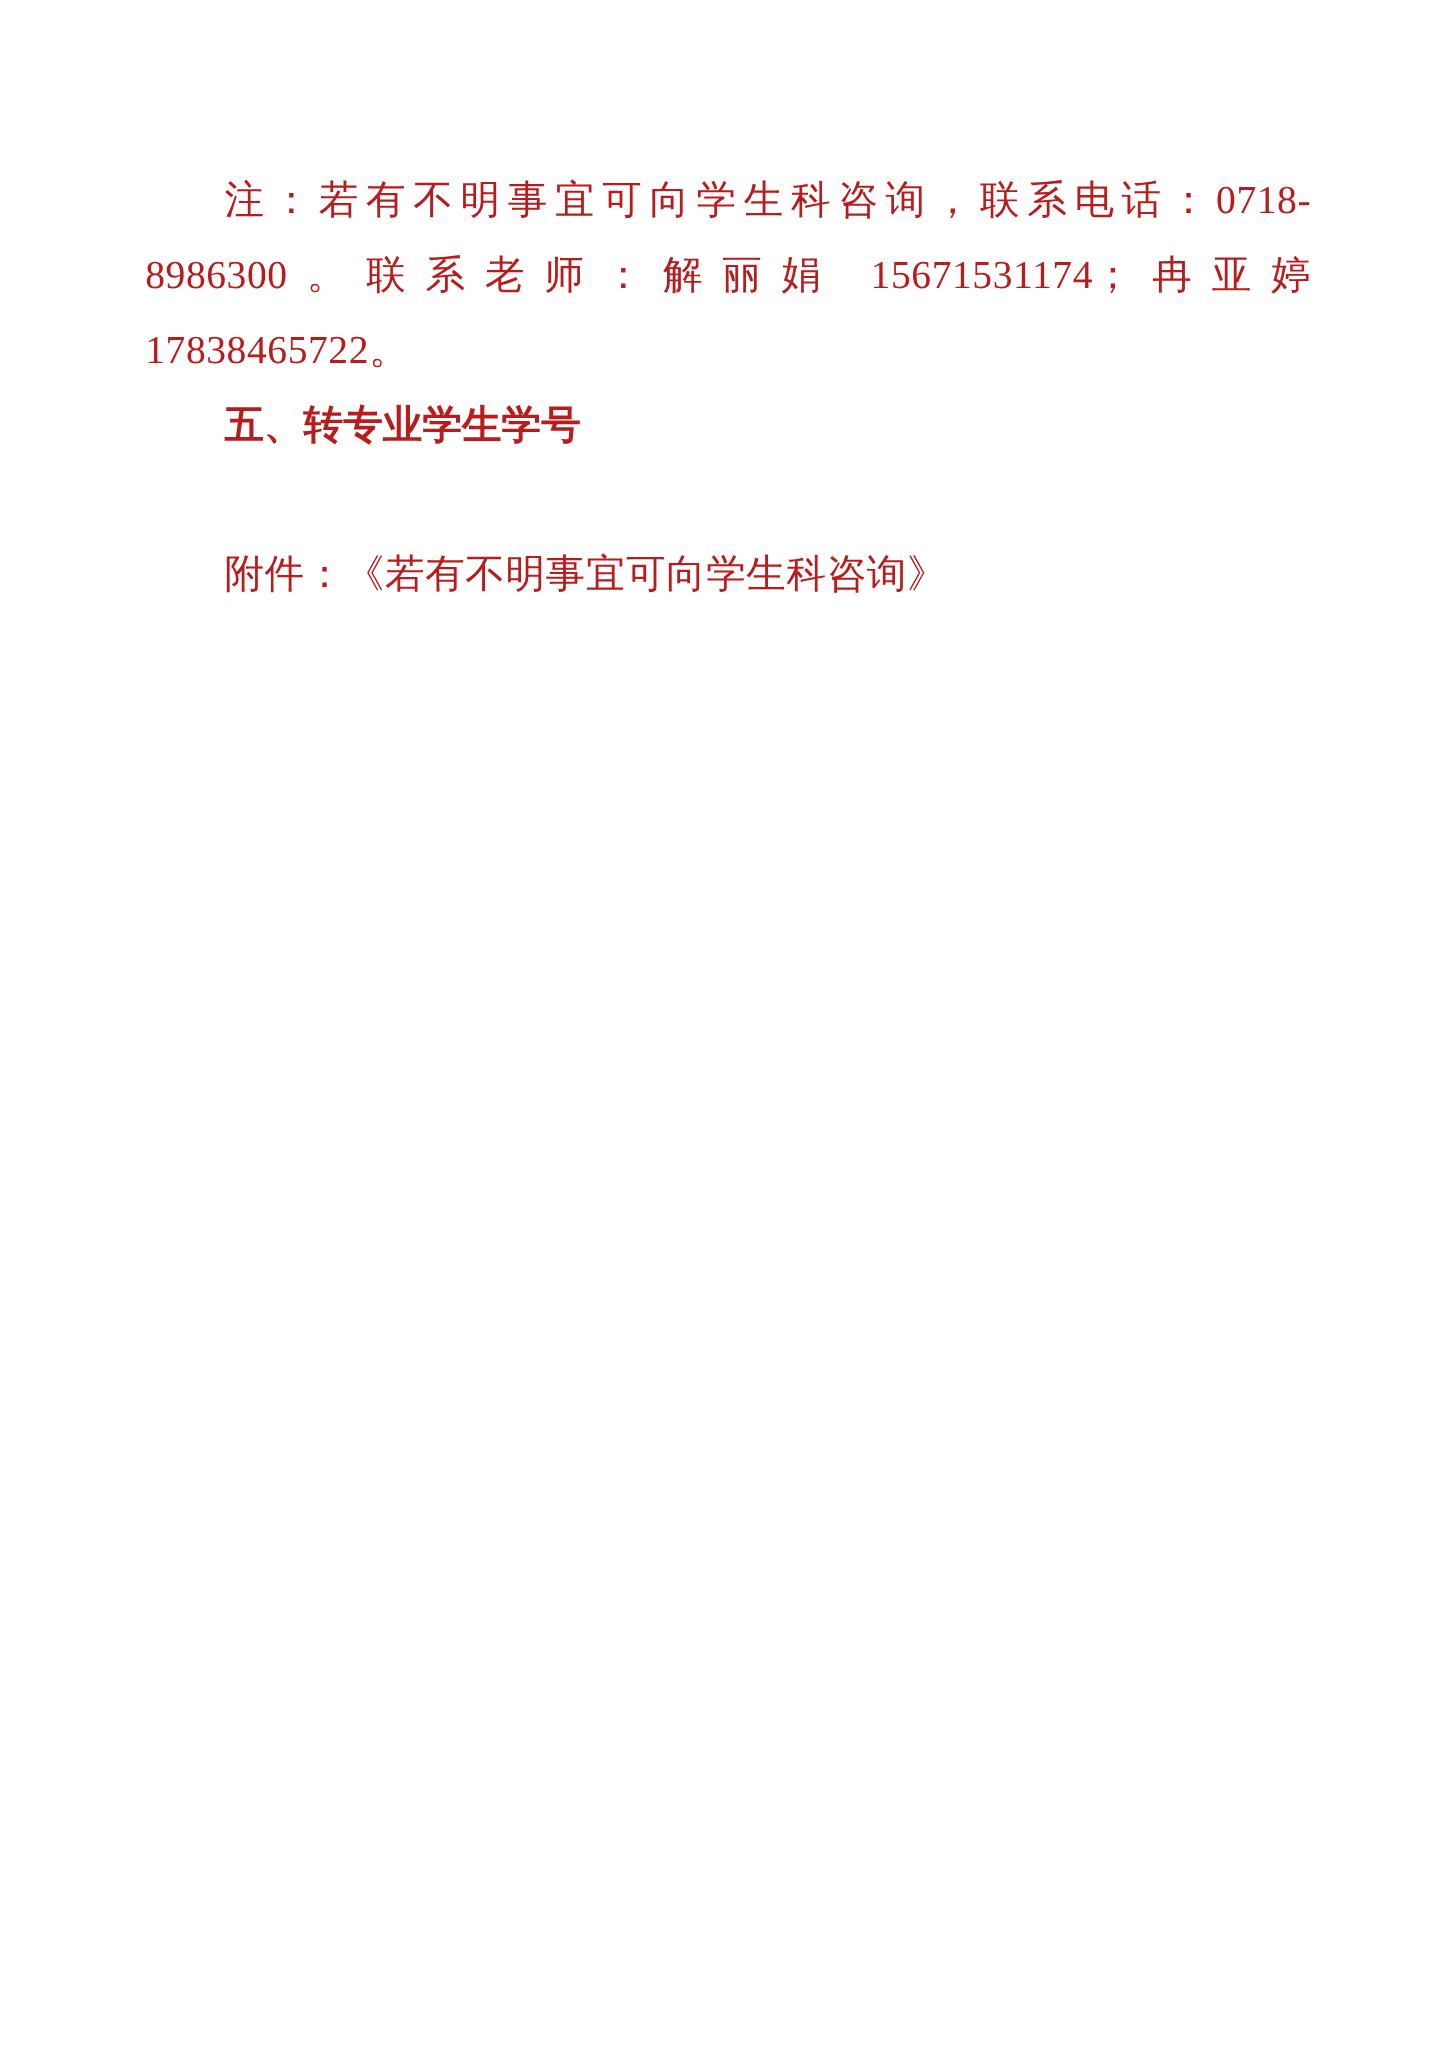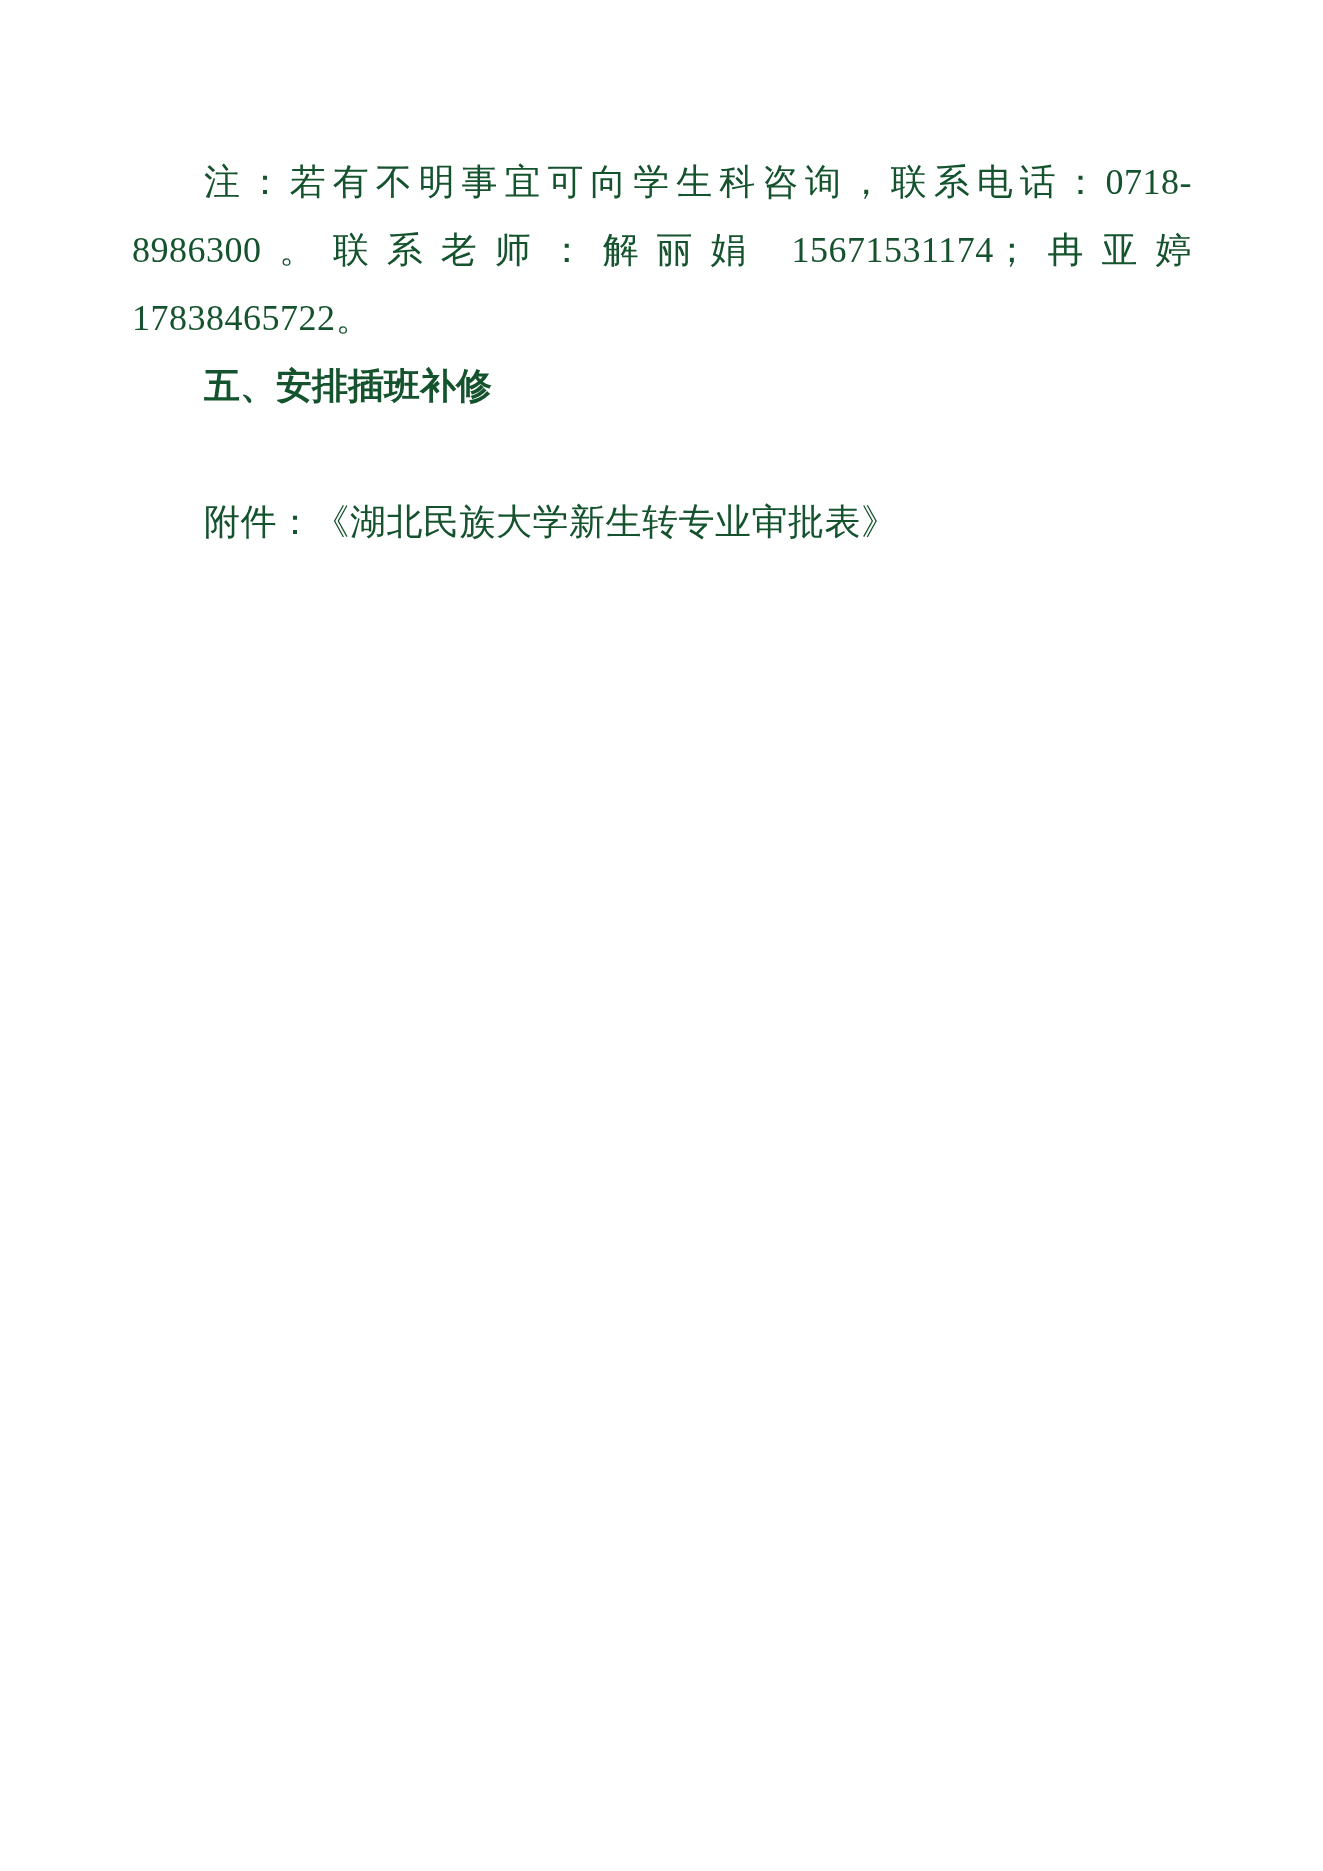--- a/index.html
+++ b/index.html
@@ -6,21 +6,21 @@
     margin: 0;
     padding: 0;
     background: #ffffff;
   }
   .page {
     position: relative;
     width: 1323px;
     height: 1871px;
     margin: 0 auto;
     background: #ffffff;
-    color: #14532d;
+    color: #b91c1c;
     box-sizing: border-box;
     padding: 148px 131px 0 132px;
     font-family: "Liberation Serif", "DejaVu Serif", serif;
     overflow: hidden;
   }
   .para {
     margin: 0;
     font-size: 36px;
     line-height: 68px;
     text-indent: 2em;
@@ -41,19 +41,19 @@
     margin-top: 68px;
     text-align: left;
   }
 </style>
 </head>
 <body>
 
 <div class="page">
   <p class="para">注：若有不明事宜可向学生科咨询，联系电话：0718-8986300。联系老师：解丽娟 15671531174；冉亚婷 17838465722。</p>
 
-  <h3 class="heading">五、安排插班补修</h3>
+  <h3 class="heading">五、转专业学生学号</h3>
 
 
 
 
-  <p class="para attachment">附件：《湖北民族大学新生转专业审批表》</p>
+  <p class="para attachment">附件：《若有不明事宜可向学生科咨询》</p>
 </div>
 
 </body></html>

